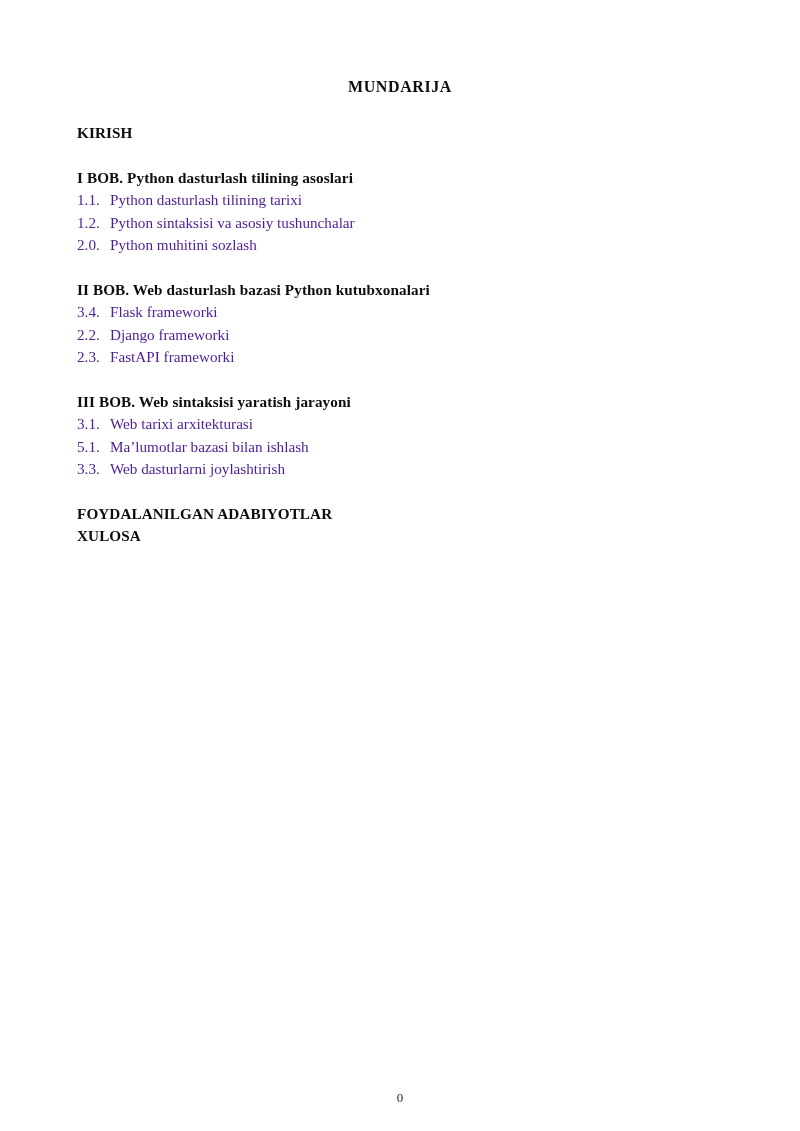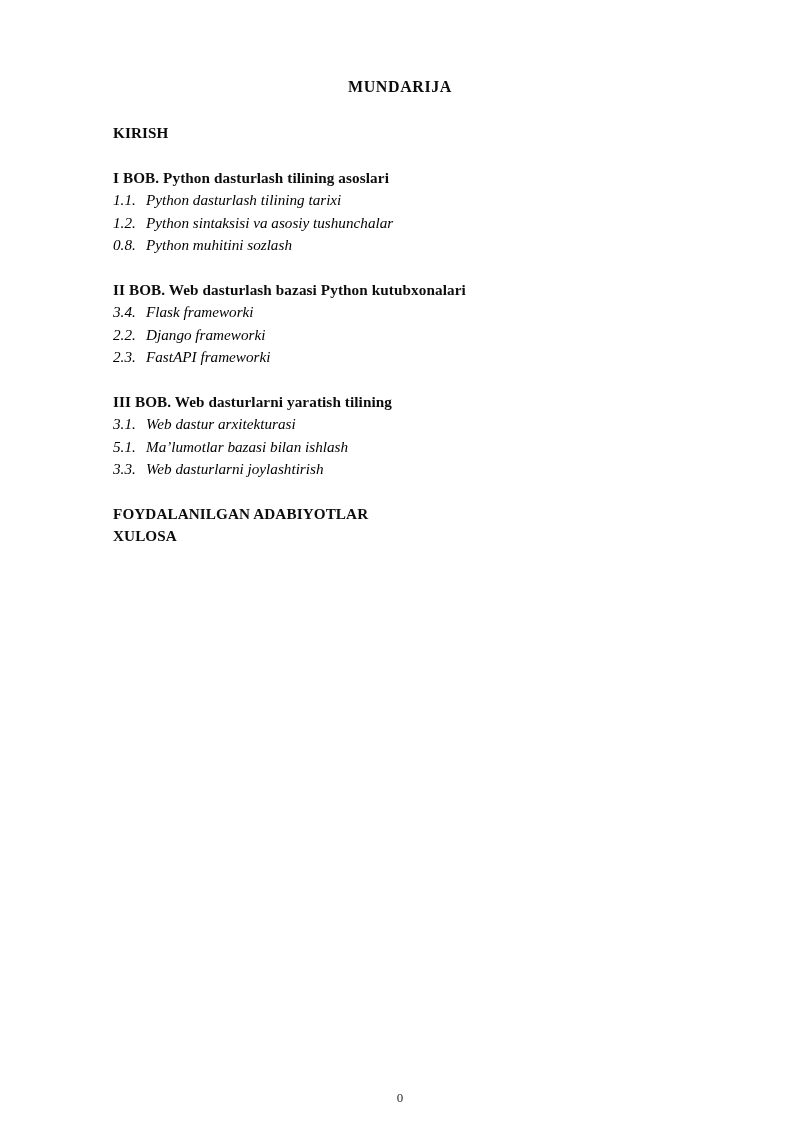--- a/index.html
+++ b/index.html
@@ -30,40 +30,38 @@
     letter-spacing: 0.6px;
     color: #0d0d0d;
   }
 
   
   .toc {
     position: absolute;
     top: 122px;
     left: 77px;
     width: 660px;
-    margin-left: 36px;
   }
 
   .entry {
     font-size: 15.2px;
     line-height: 22.4px;
     white-space: nowrap;
     color: #171717;
   }
 
   .entry.heading {
     font-weight: bold;
     color: #0d0d0d;
     letter-spacing: 0.1px;
   }
 
   .entry.sub {
     font-weight: normal;
-    color: #000000;
-    font-style: italic;
+    color: #4c1d95;
   }
 
   .entry.sub .num {
     display: inline-block;
     width: 33px;
   }
 
   .spacer {
     height: 22.4px;
   }
@@ -98,21 +96,21 @@
 
     <div class="group">
       <div class="entry heading">I BOB. Python dasturlash tilining asoslari</div>
       <div class="entry sub">
         <span class="num">1.1.</span><span>Python dasturlash tilining tarixi</span>
       </div>
       <div class="entry sub">
         <span class="num">1.2.</span><span>Python sintaksisi va asosiy tushunchalar</span>
       </div>
       <div class="entry sub">
-        <span class="num">0.8.</span><span>Python muhitini sozlash</span>
+        <span class="num">2.0.</span><span>Python muhitini sozlash</span>
       </div>
     </div>
 
     <div class="spacer"></div>
 
     <div class="group">
       <div class="entry heading">II BOB. Web dasturlash bazasi Python kutubxonalari</div>
       <div class="entry sub">
         <span class="num">3.4.</span><span>Flask frameworki</span>
       </div>
@@ -120,23 +118,23 @@
         <span class="num">2.2.</span><span>Django frameworki</span>
       </div>
       <div class="entry sub">
         <span class="num">2.3.</span><span>FastAPI frameworki</span>
       </div>
     </div>
 
     <div class="spacer"></div>
 
     <div class="group">
-      <div class="entry heading">III BOB. Web dasturlarni yaratish tilining</div>
+      <div class="entry heading">III BOB. Web sintaksisi yaratish jarayoni</div>
       <div class="entry sub">
-        <span class="num">3.1.</span><span>Web dastur arxitekturasi</span>
+        <span class="num">3.1.</span><span>Web tarixi arxitekturasi</span>
       </div>
       <div class="entry sub">
         <span class="num">5.1.</span><span>Ma’lumotlar bazasi bilan ishlash</span>
       </div>
       <div class="entry sub">
         <span class="num">3.3.</span><span>Web dasturlarni joylashtirish</span>
       </div>
     </div>
 
     <div class="spacer"></div>

